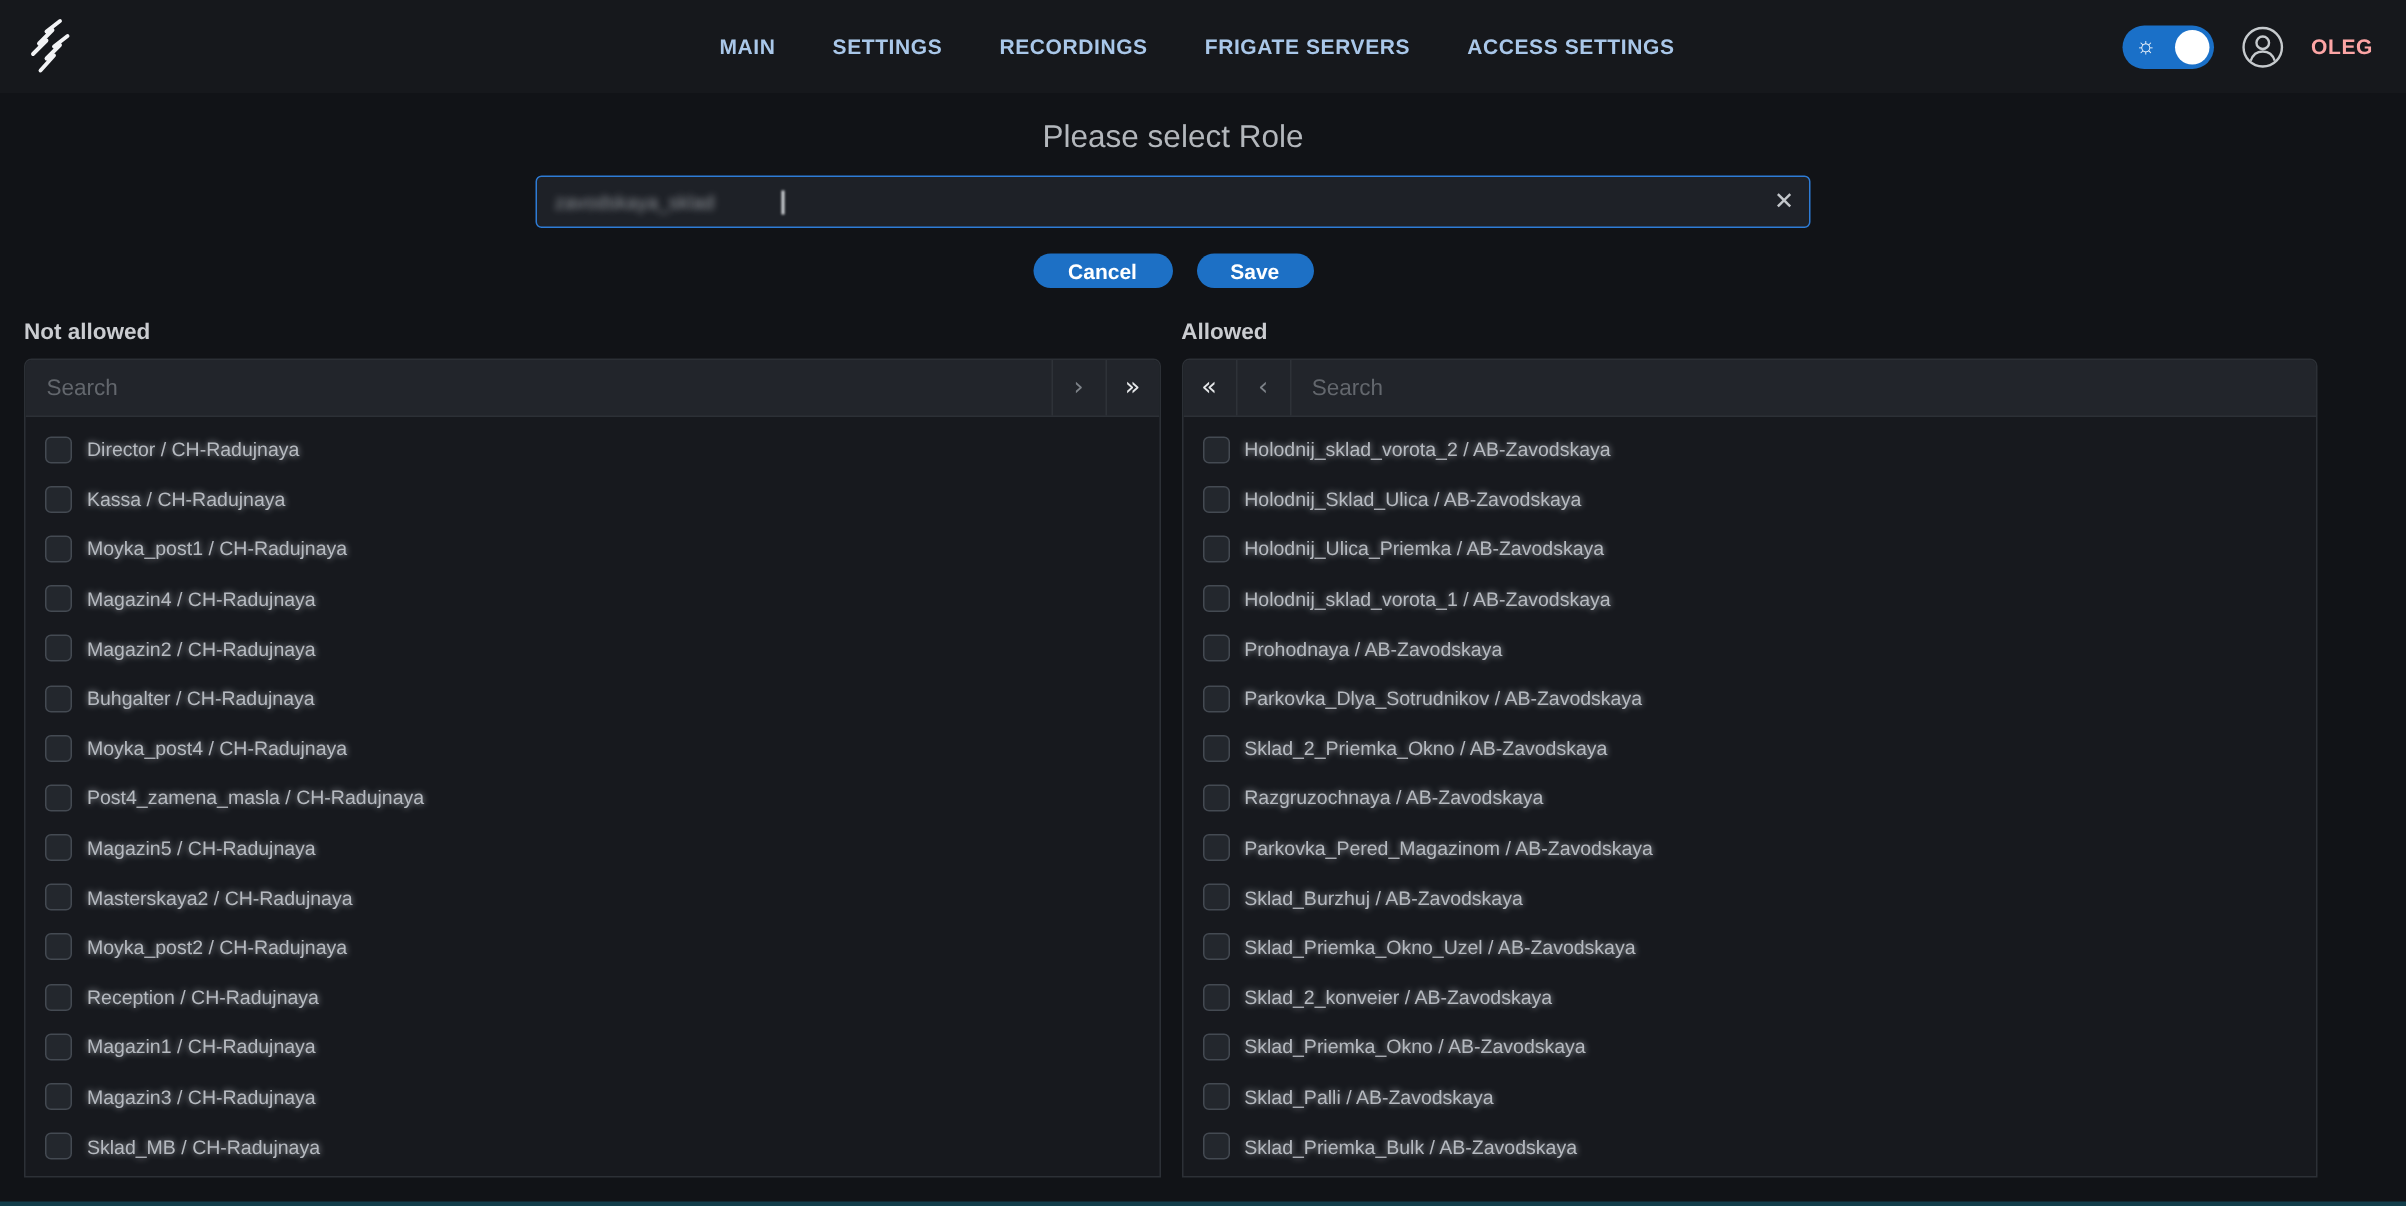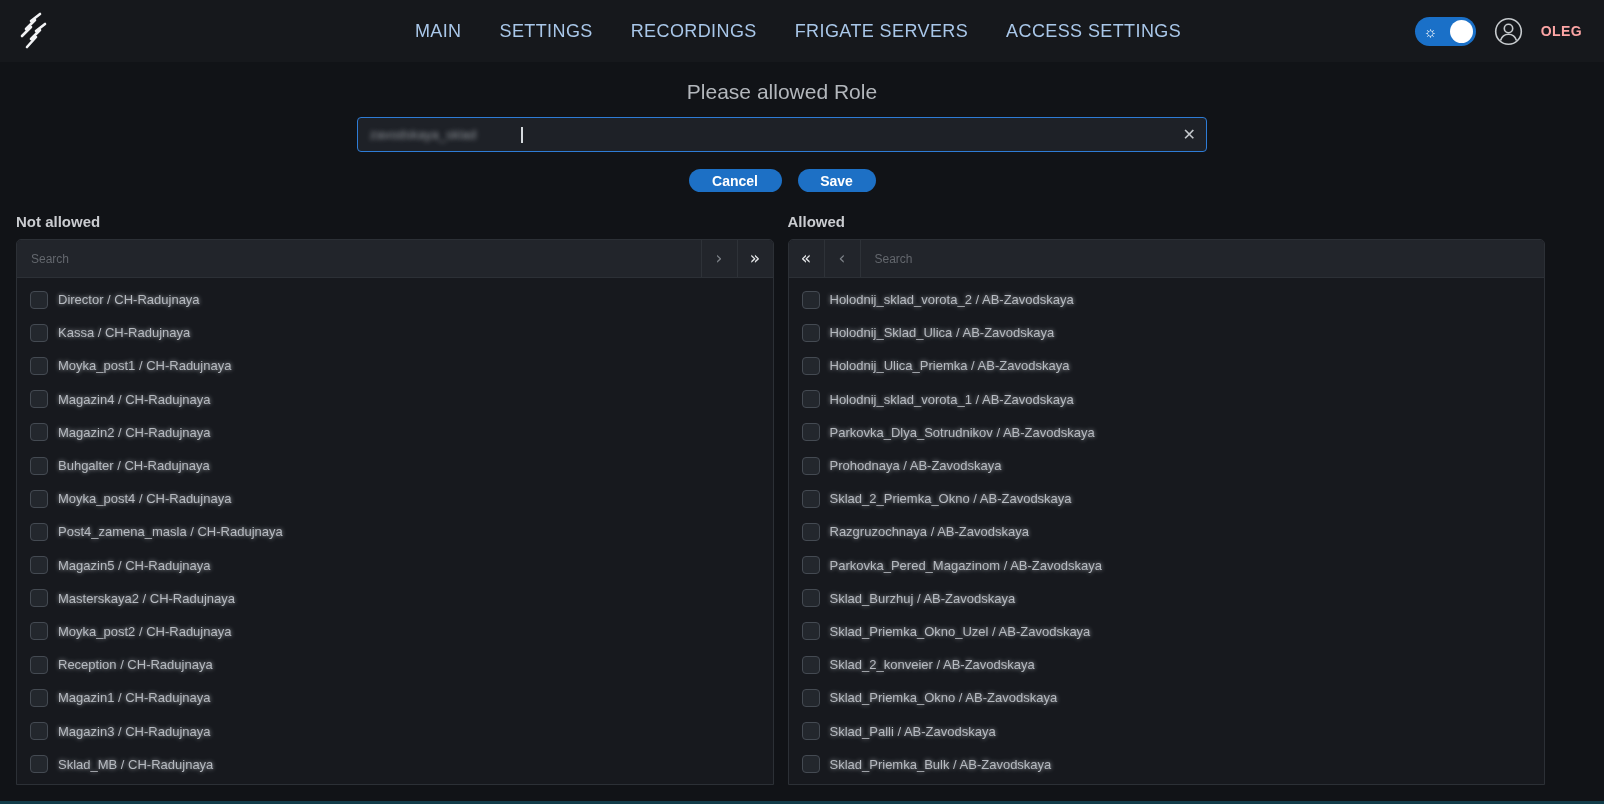--- a/index.html
+++ b/index.html
@@ -12,21 +12,21 @@
   }
 
   
   .navbar {
     height:62px; background:#16181c;
     display:flex; align-items:center;
   }
   .nav-left { flex:1; display:flex; align-items:center; padding-left:14px; }
   .nav-center { display:flex; align-items:center; gap:38px; }
   .nav-link {
-    color:#a9c7e9; font-size:18px; font-weight:400; letter-spacing:.4px;
+    color:#a9c7e9; font-size:14px; font-weight:700; letter-spacing:.4px;
     text-decoration:none; cursor:pointer; white-space:nowrap;
   }
   .nav-right { flex:1; display:flex; align-items:center; justify-content:flex-end; gap:18px; padding-right:22px; }
   .toggle {
     width:61px; height:29px; border-radius:15px; background:#1a70c8;
     display:flex; align-items:center; position:relative; cursor:pointer;
   }
   .toggle .sun { position:absolute; left:9px; top:50%; transform:translateY(-50%); color:#fff; font-size:15px; line-height:1; }
   .toggle .knob { position:absolute; right:3px; top:3px; width:23px; height:23px; border-radius:50%; background:#fff; }
   .avatar { width:29px; height:29px; cursor:pointer; display:flex; }
@@ -65,21 +65,21 @@
   .panel-box {
     background:#17191e; border:1px solid #2c3036; border-radius:5px 5px 0 0;
     height:546px; overflow:hidden; display:flex; flex-direction:column;
   }
   .panel-head {
     height:38px; flex:0 0 38px; background:#22252b; border-bottom:1px solid #2c3036;
     display:flex; align-items:stretch;
   }
   .panel-head input {
     flex:1; min-width:0; background:transparent; border:none; outline:none;
-    color:#b6bac0; font-size:12px; padding:0 14px;
+    color:#b6bac0; font-size:15px; padding:0 14px;
     font-family:"Liberation Sans", sans-serif;
   }
   .panel-head input::placeholder { color:#63676d; }
   .mv-btn {
     width:36px; background:transparent; border:none; cursor:pointer;
     font-size:17px; line-height:1; color:#e6e8ea; padding:0;
     font-family:"DejaVu Sans", sans-serif;
   }
   .mv-btn.dim { color:#7d8288; }
   .panel-head .sep-l { border-left:1px solid #2e3238; }
@@ -136,21 +136,21 @@
         <circle cx="14.5" cy="14.5" r="12.8"></circle>
         <circle cx="14.5" cy="11.5" r="4.2"></circle>
         <path d="M6.5 23.5 C8 18.8 11 17.3 14.5 17.3 C18 17.3 21 18.8 22.5 23.5"></path>
       </svg>
     </div>
     <span class="username">OLEG</span>
   </div>
 </header>
 
 <main>
-  <h1 class="page-title">Please allowed Role</h1>
+  <h1 class="page-title">Please select Role</h1>
 
   <div class="role-input">
     <span class="value blurred">zavodskaya_sklad</span>
     <span class="caret"></span>
     <button class="clear-btn">✕</button>
   </div>
 
   <div class="actions">
     <button class="btn cancel">Cancel</button>
     <button class="btn save">Save</button>
@@ -272,26 +272,26 @@
             <span class="lbl blurred">Holodnij_Ulica_Priemka / AB-Zavodskaya</span>
           </div>
 
           <div class="row">
             <input type="checkbox" class="cb" style="">
             <span class="lbl blurred">Holodnij_sklad_vorota_1 / AB-Zavodskaya</span>
           </div>
 
           <div class="row">
             <input type="checkbox" class="cb" style="">
+            <span class="lbl blurred">Prohodnaya / AB-Zavodskaya</span>
+          </div>
+
+          <div class="row">
+            <input type="checkbox" class="cb" style="">
             <span class="lbl blurred">Parkovka_Dlya_Sotrudnikov / AB-Zavodskaya</span>
-          </div>
-
-          <div class="row">
-            <input type="checkbox" class="cb" style="">
-            <span class="lbl blurred">Prohodnaya / AB-Zavodskaya</span>
           </div>
 
           <div class="row">
             <input type="checkbox" class="cb" style="">
             <span class="lbl blurred">Sklad_2_Priemka_Okno / AB-Zavodskaya</span>
           </div>
 
           <div class="row">
             <input type="checkbox" class="cb" style="">
             <span class="lbl blurred">Razgruzochnaya / AB-Zavodskaya</span>

